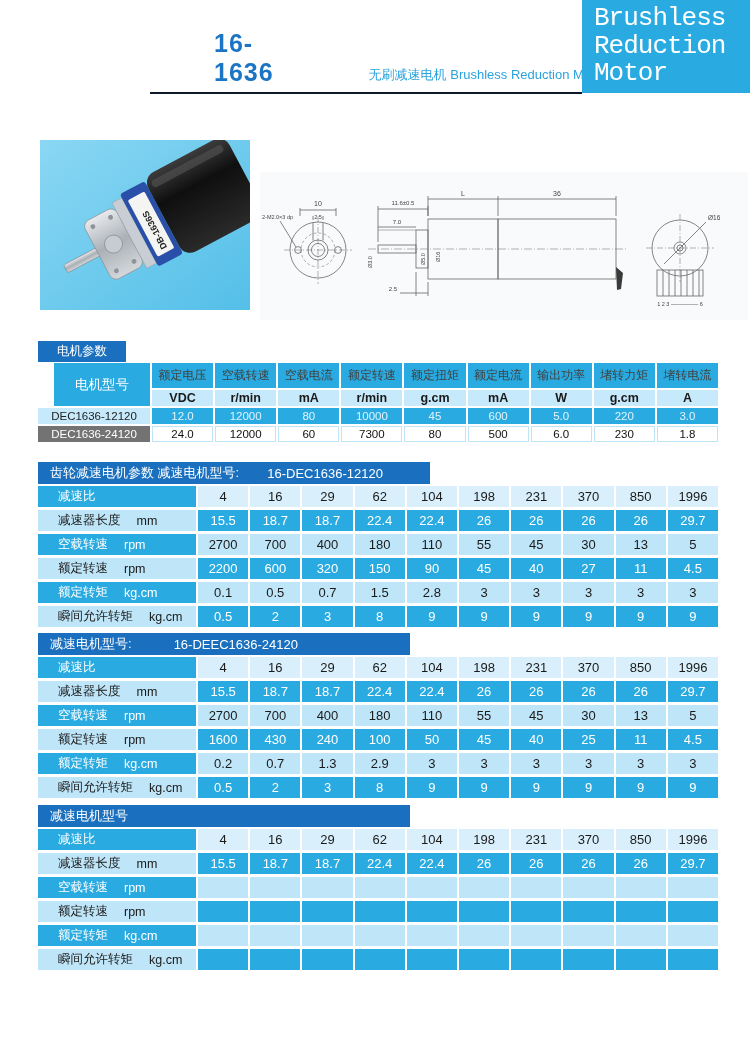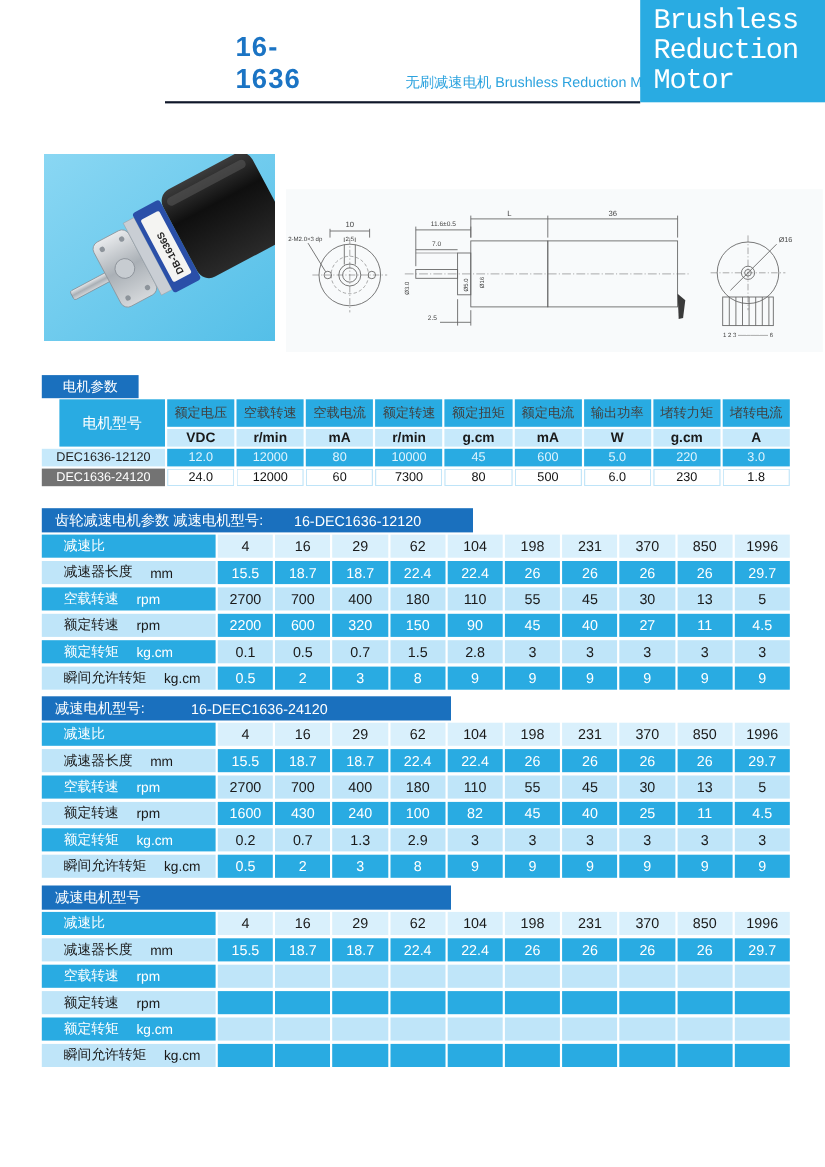--- a/index.html
+++ b/index.html
@@ -366,21 +366,21 @@
           <div class="gc gval lt">13</div>
           <div class="gc gval lt">5</div>
           <div class="gc glabel lt">
             <div class="glab-text">额定转速</div>
             <div class="glab-unit">rpm</div>
           </div>
           <div class="gc gval cy">1600</div>
           <div class="gc gval cy">430</div>
           <div class="gc gval cy">240</div>
           <div class="gc gval cy">100</div>
-          <div class="gc gval cy">82</div>
+          <div class="gc gval cy">50</div>
           <div class="gc gval cy">45</div>
           <div class="gc gval cy">40</div>
           <div class="gc gval cy">25</div>
           <div class="gc gval cy">11</div>
           <div class="gc gval cy">4.5</div>
           <div class="gc glabel cy">
             <div class="glab-text">额定转矩</div>
             <div class="glab-unit">kg.cm</div>
           </div>
           <div class="gc gval lt">0.2</div>

